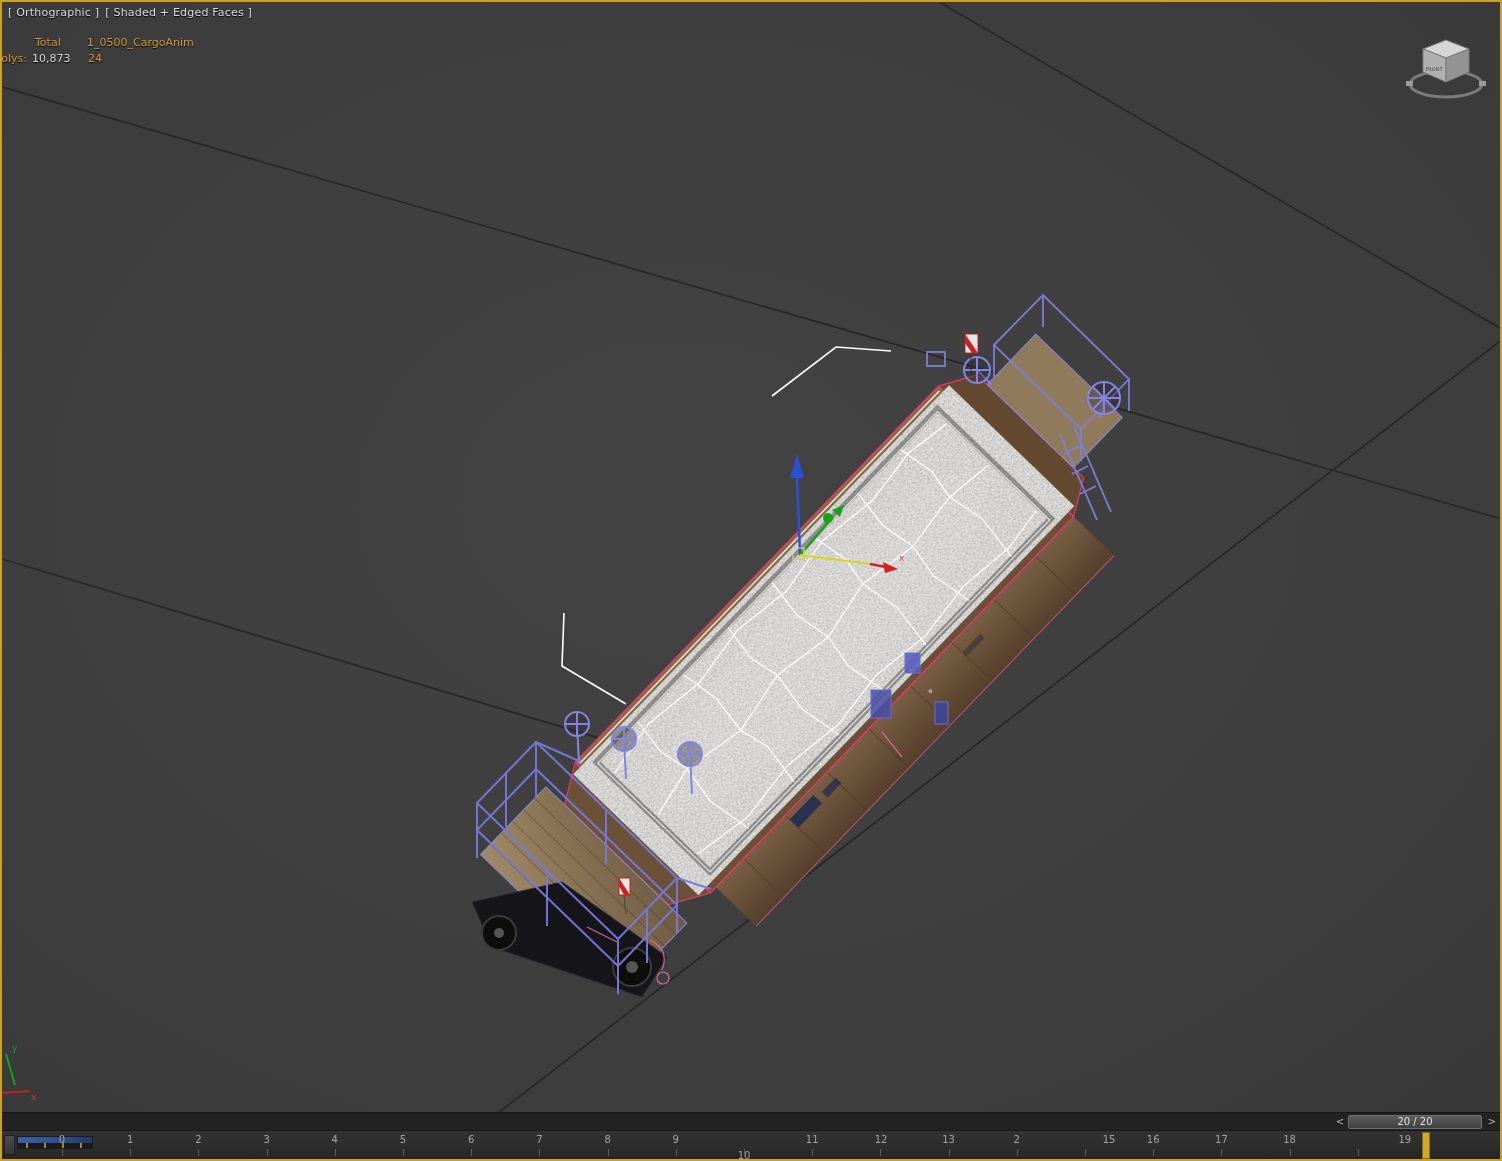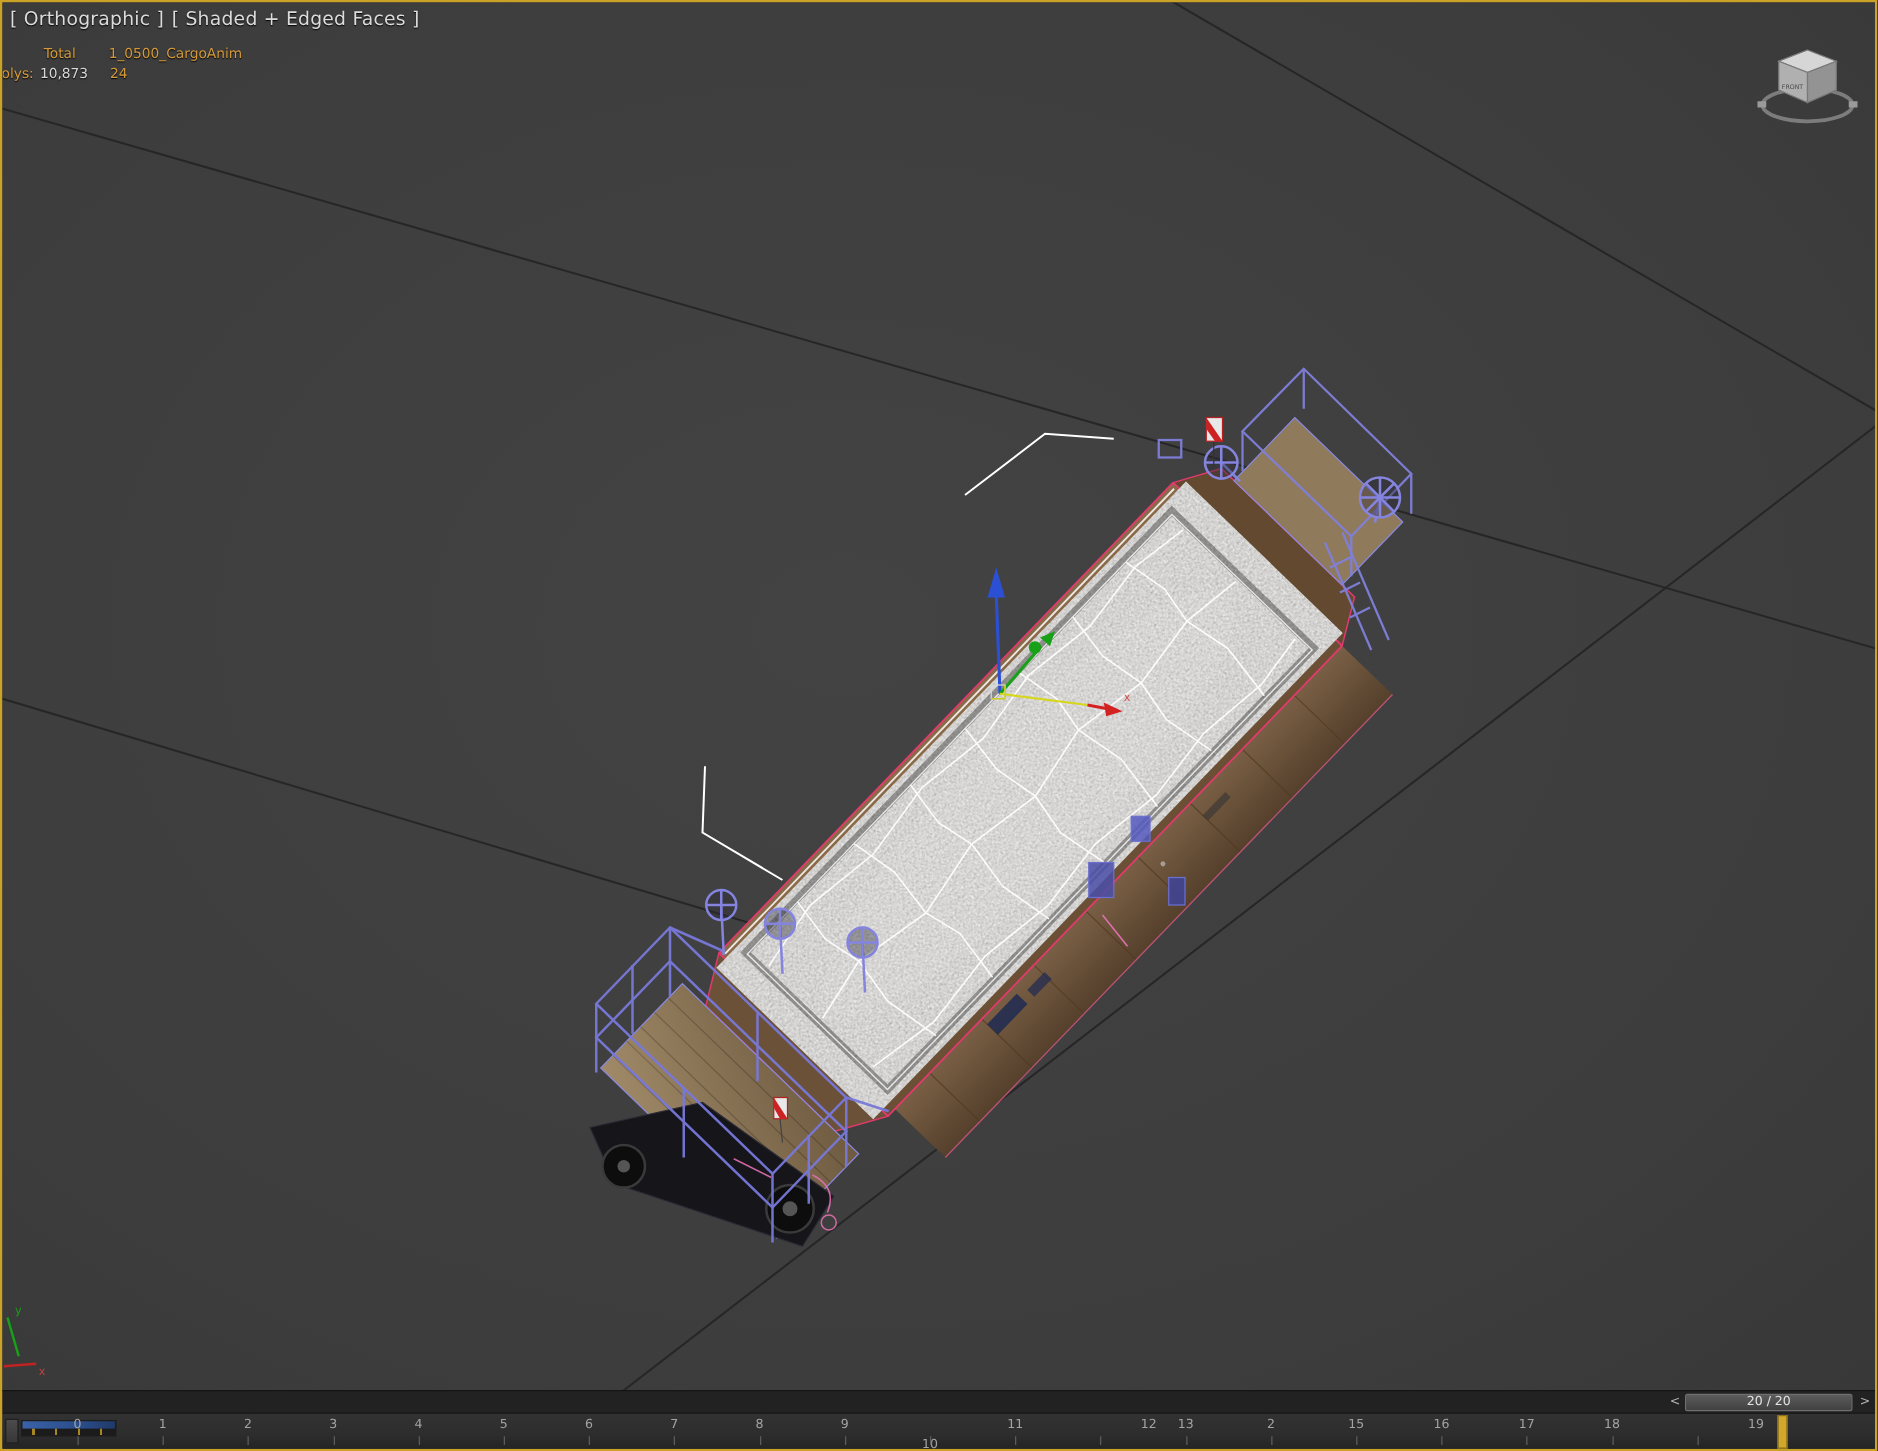--- a/index.html
+++ b/index.html
@@ -7,21 +7,21 @@
               font-family:"DejaVu Sans", sans-serif; }
   .stage { position:relative; width:1502px; height:1161px; background:#1e1e1e;
            box-shadow: inset 0 0 0 2px #c9a227; }
 
   
   .viewport { position:absolute; left:2px; top:2px; width:1498px; height:1110px;
               background: radial-gradient(ellipse at 45% 45%, #434343 0%, #3d3d3d 70%, #383838 100%);
               overflow:hidden; }
   .vp-svg { position:absolute; left:0; top:0; }
 
-  .vp-label { position:absolute; left:6px; top:4px; font-size:15px; color:#dcdcdc;
+  .vp-label { position:absolute; left:6px; top:4px; font-size:11px; color:#dcdcdc;
               letter-spacing:.2px; text-shadow:0 1px 1px #000; }
   .vp-label span { margin-right:6px; cursor:pointer; }
 
   .stats { position:absolute; left:0; top:34px; width:230px; height:34px;
            font-size:11px; overflow:hidden; text-shadow:0 1px 1px #000; }
   .stats .row { position:absolute; left:0; width:230px; height:15px; }
   .stats .row.r1 { top:0;padding-left:12px; }
   .stats .row.r2 { top:16px; }
   .stats span { position:absolute; white-space:nowrap; }
   .s-lbl { color:#d49a3a; }
@@ -337,27 +337,27 @@
         <div class="tb-tick" style="left: 537.4px;">7</div>
         <div class="tb-tmk" style="left: 537.4px;"></div>
         <div class="tb-tick" style="left: 605.6px;">8</div>
         <div class="tb-tmk" style="left: 605.6px;"></div>
         <div class="tb-tick" style="left: 673.8px;">9</div>
         <div class="tb-tmk" style="left: 673.8px;"></div>
         <div class="tb-tick" style="left: 742px; margin-top: 16px;">10</div>
         <div class="tb-tmk" style="left: 742px;"></div>
         <div class="tb-tick" style="left: 810.2px;">11</div>
         <div class="tb-tmk" style="left: 810.2px;"></div>
-        <div class="tb-tick" style="left: 917px;">12</div>
+        <div class="tb-tick" style="left: 879px;">12</div>
         <div class="tb-tmk" style="left: 878.4px;"></div>
         <div class="tb-tick" style="left: 946.6px;">13</div>
         <div class="tb-tmk" style="left: 946.6px;"></div>
         <div class="tb-tick" style="left: 1014.8px;">2</div>
         <div class="tb-tmk" style="left: 1014.8px;"></div>
-        <div class="tb-tick" style="left: 1083px;">15</div>
+        <div class="tb-tick" style="left: 1107px;">15</div>
         <div class="tb-tmk" style="left: 1083px;"></div>
         <div class="tb-tick" style="left: 1151.2px;">16</div>
         <div class="tb-tmk" style="left: 1151.2px;"></div>
         <div class="tb-tick" style="left: 1219.4px;">17</div>
         <div class="tb-tmk" style="left: 1219.4px;"></div>
         <div class="tb-tick" style="left: 1287.6px;">18</div>
         <div class="tb-tmk" style="left: 1287.6px;"></div>
         <div class="tb-tick" style="left: 1355.8px; margin-left: 47px;">19</div>
         <div class="tb-tmk" style="left: 1355.8px;"></div>
       </div>

